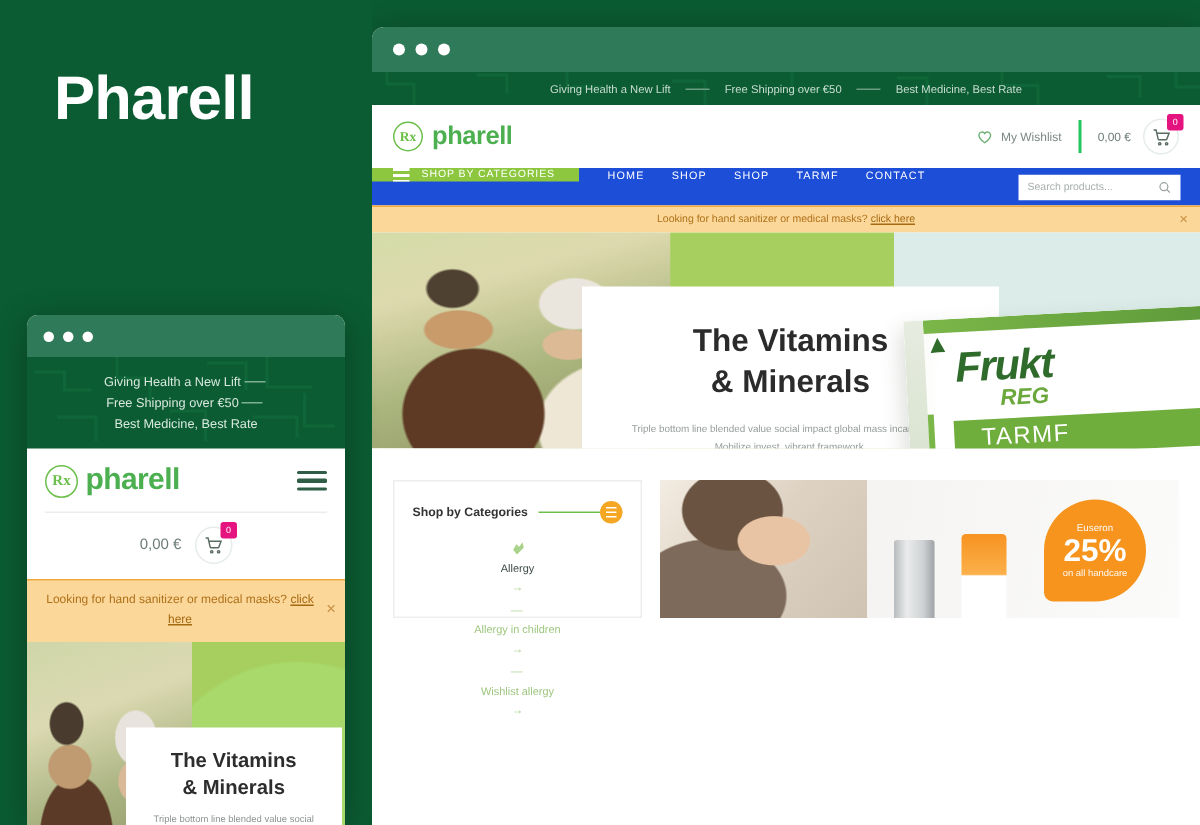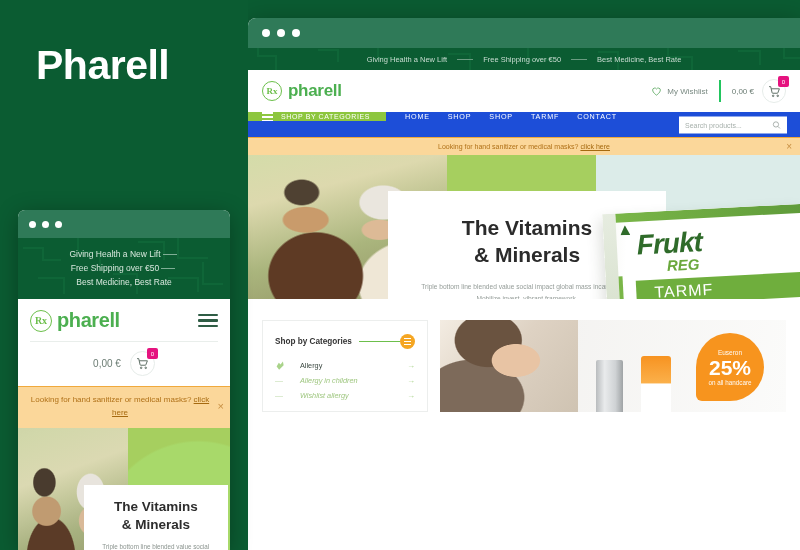--- a/index.html
+++ b/index.html
@@ -371,26 +371,26 @@
   .cat-head h4 { font-size: 8.2px; color: #333; font-weight: bold; }
   .cat-line { flex: 1; height: 1px; background: #6cbf4b; margin: 0 0 0 7px; }
   .cat-dot {
     width: 15px; height: 15px; border-radius: 50%; background: #f5a623;
     display: flex; flex-direction: column; gap: 1.6px; align-items: center; justify-content: center;
     flex-shrink: 0;
   }
   .cat-dot i { width: 7px; height: 1.4px; background: #fff; display: block; }
   .cat-list { margin-top: 9px; }
   .cat-row {
-    display: flex; align-items: center; gap: 16px;
-    font-size: 7.3px; padding: 3px 0;
+    display: flex; align-items: center; gap: 4px;
+    font-size: 7.3px; padding: 3px 0; flex-direction: column;
   }
   .cat-row .label { flex: 1; }
   .cat-row.lvl0 .label { color: #3d4a43; }
-  .cat-row.lvl1 .label { color: #9ec67f; font-style: italic; }
+  .cat-row.lvl1 .label { color: #9ec67f; }
   .cat-row .arr { color: #a9d38a; font-size: 8px; }
   .cat-row .bullet { color: #bcd9a8; font-size: 8px; width: 9px; }
   .cat-icon {
     width: 9px; height: 9px;
     background: #a9d38a;
     clip-path: polygon(18% 62%, 42% 20%, 62% 38%, 88% 6%, 96% 46%, 46% 96%);
   }
 
   .promo-banner {
     flex: 1;

